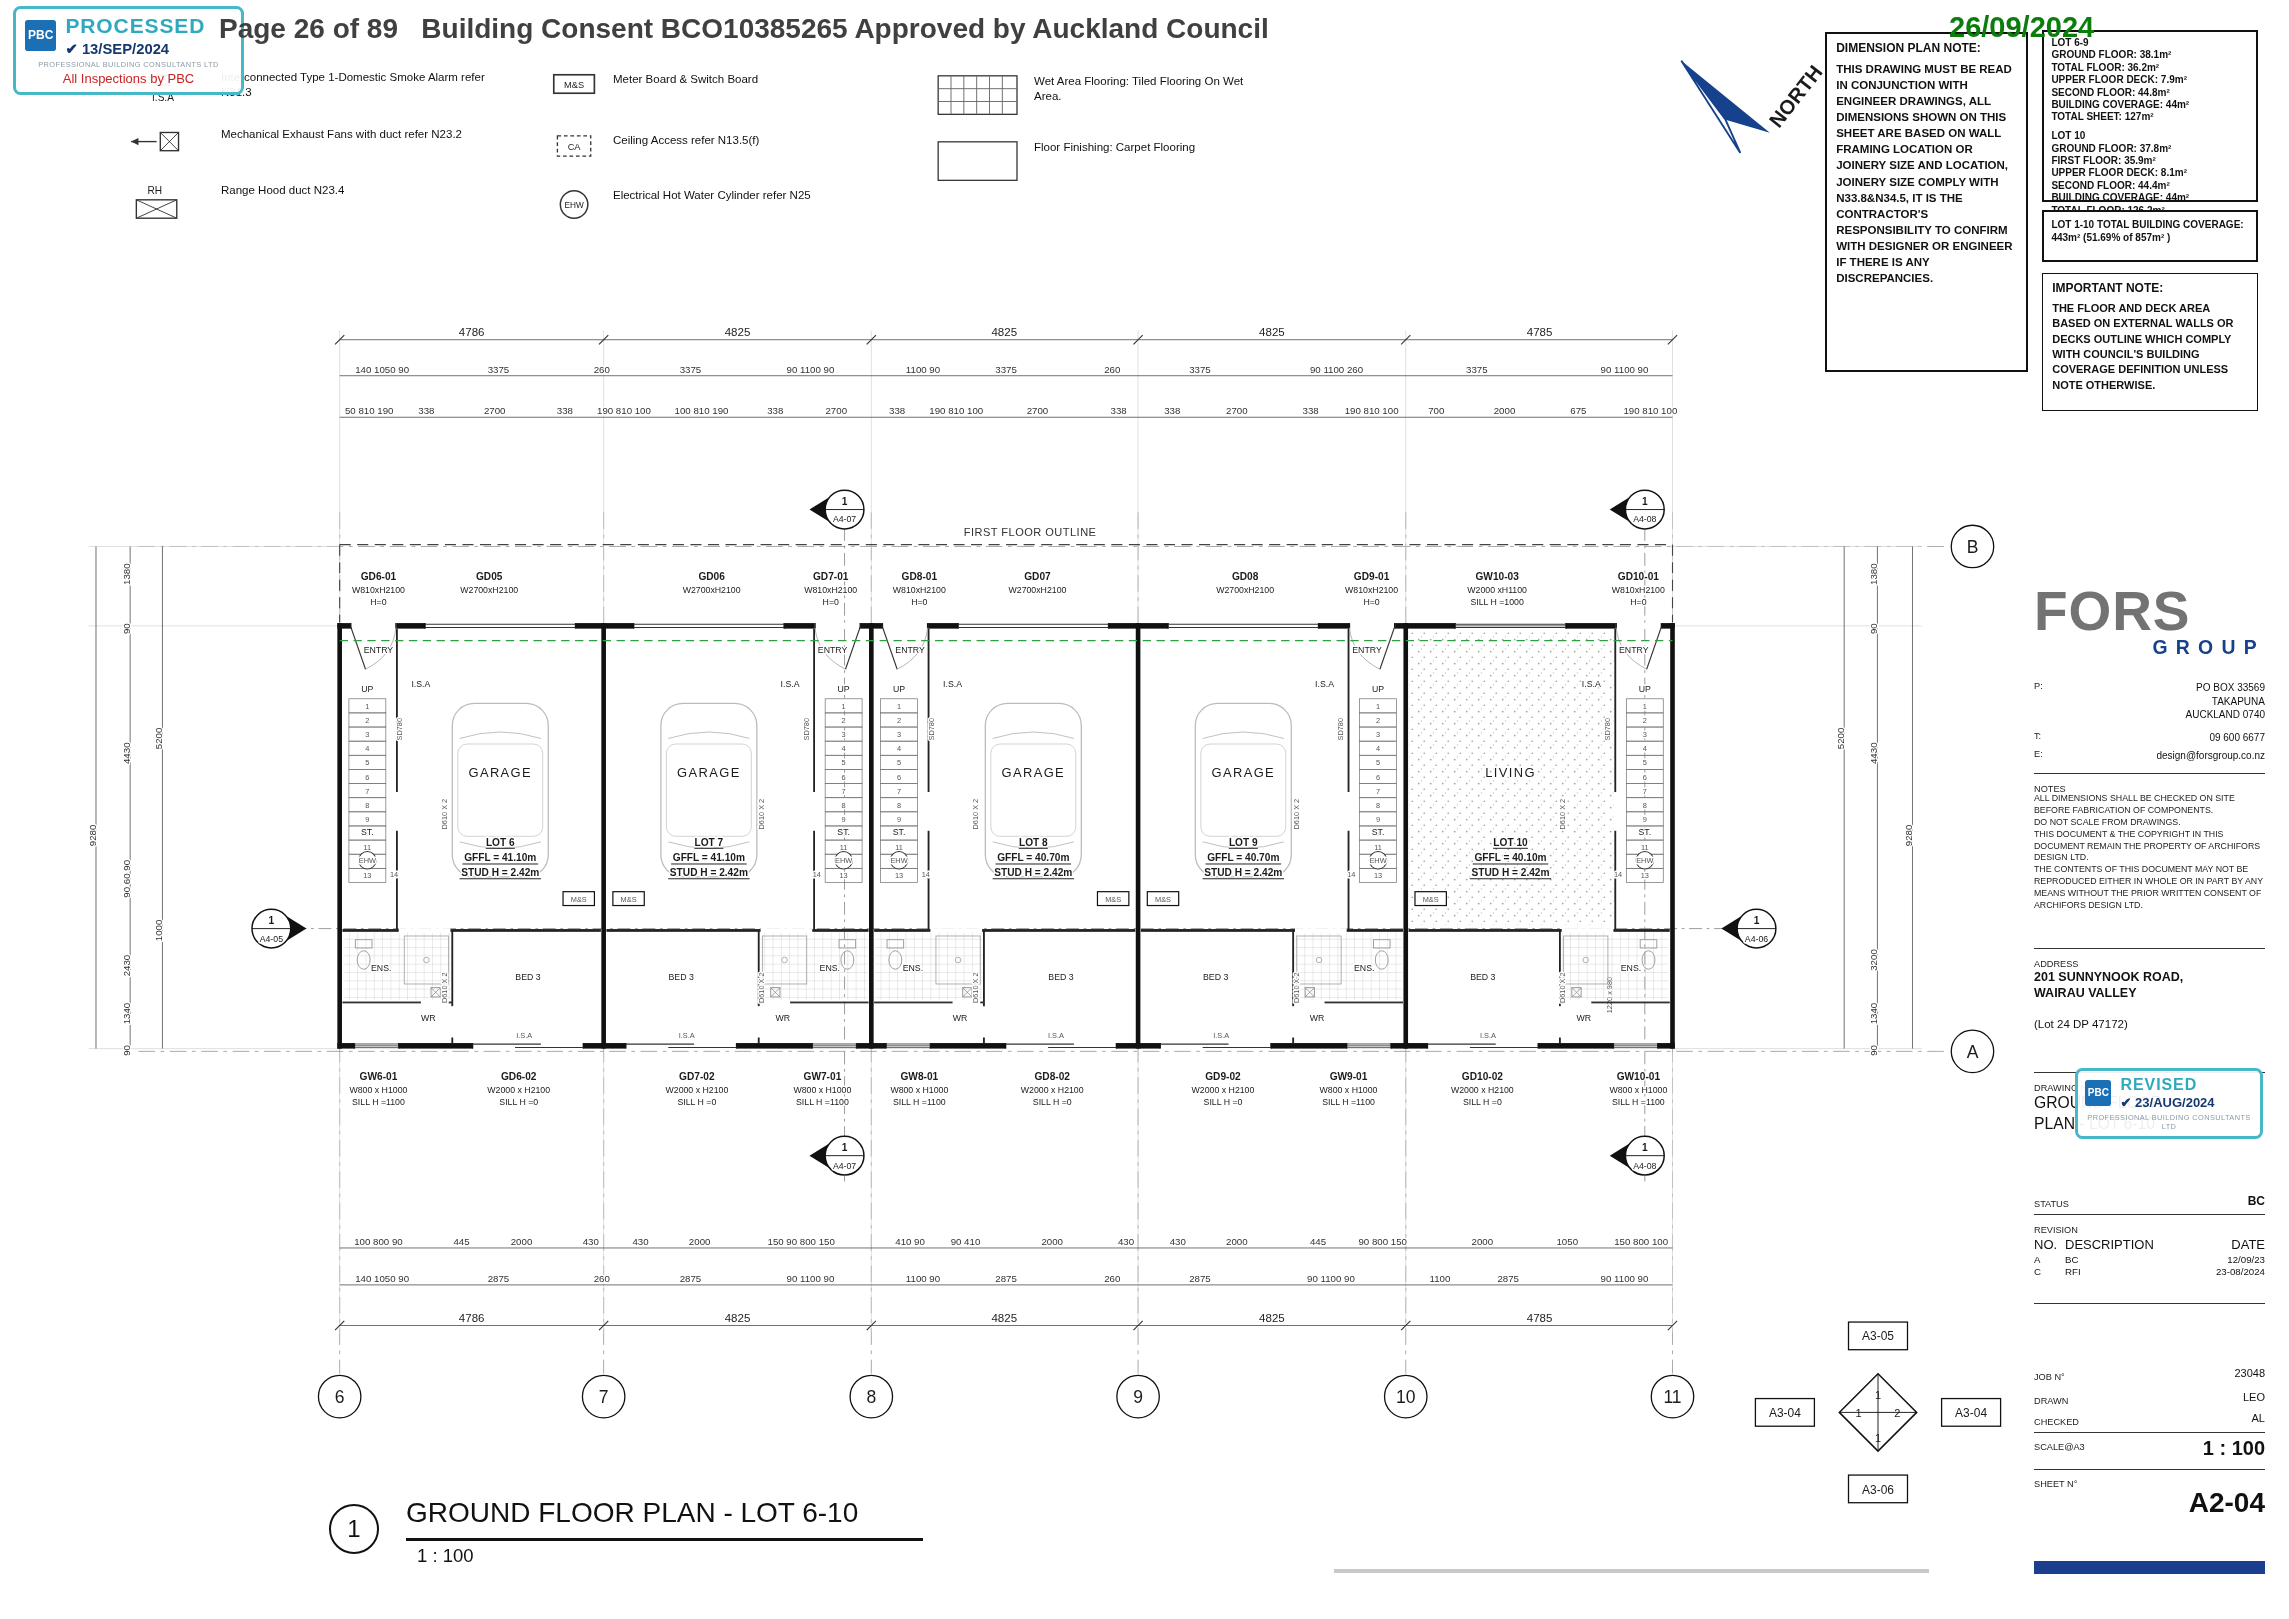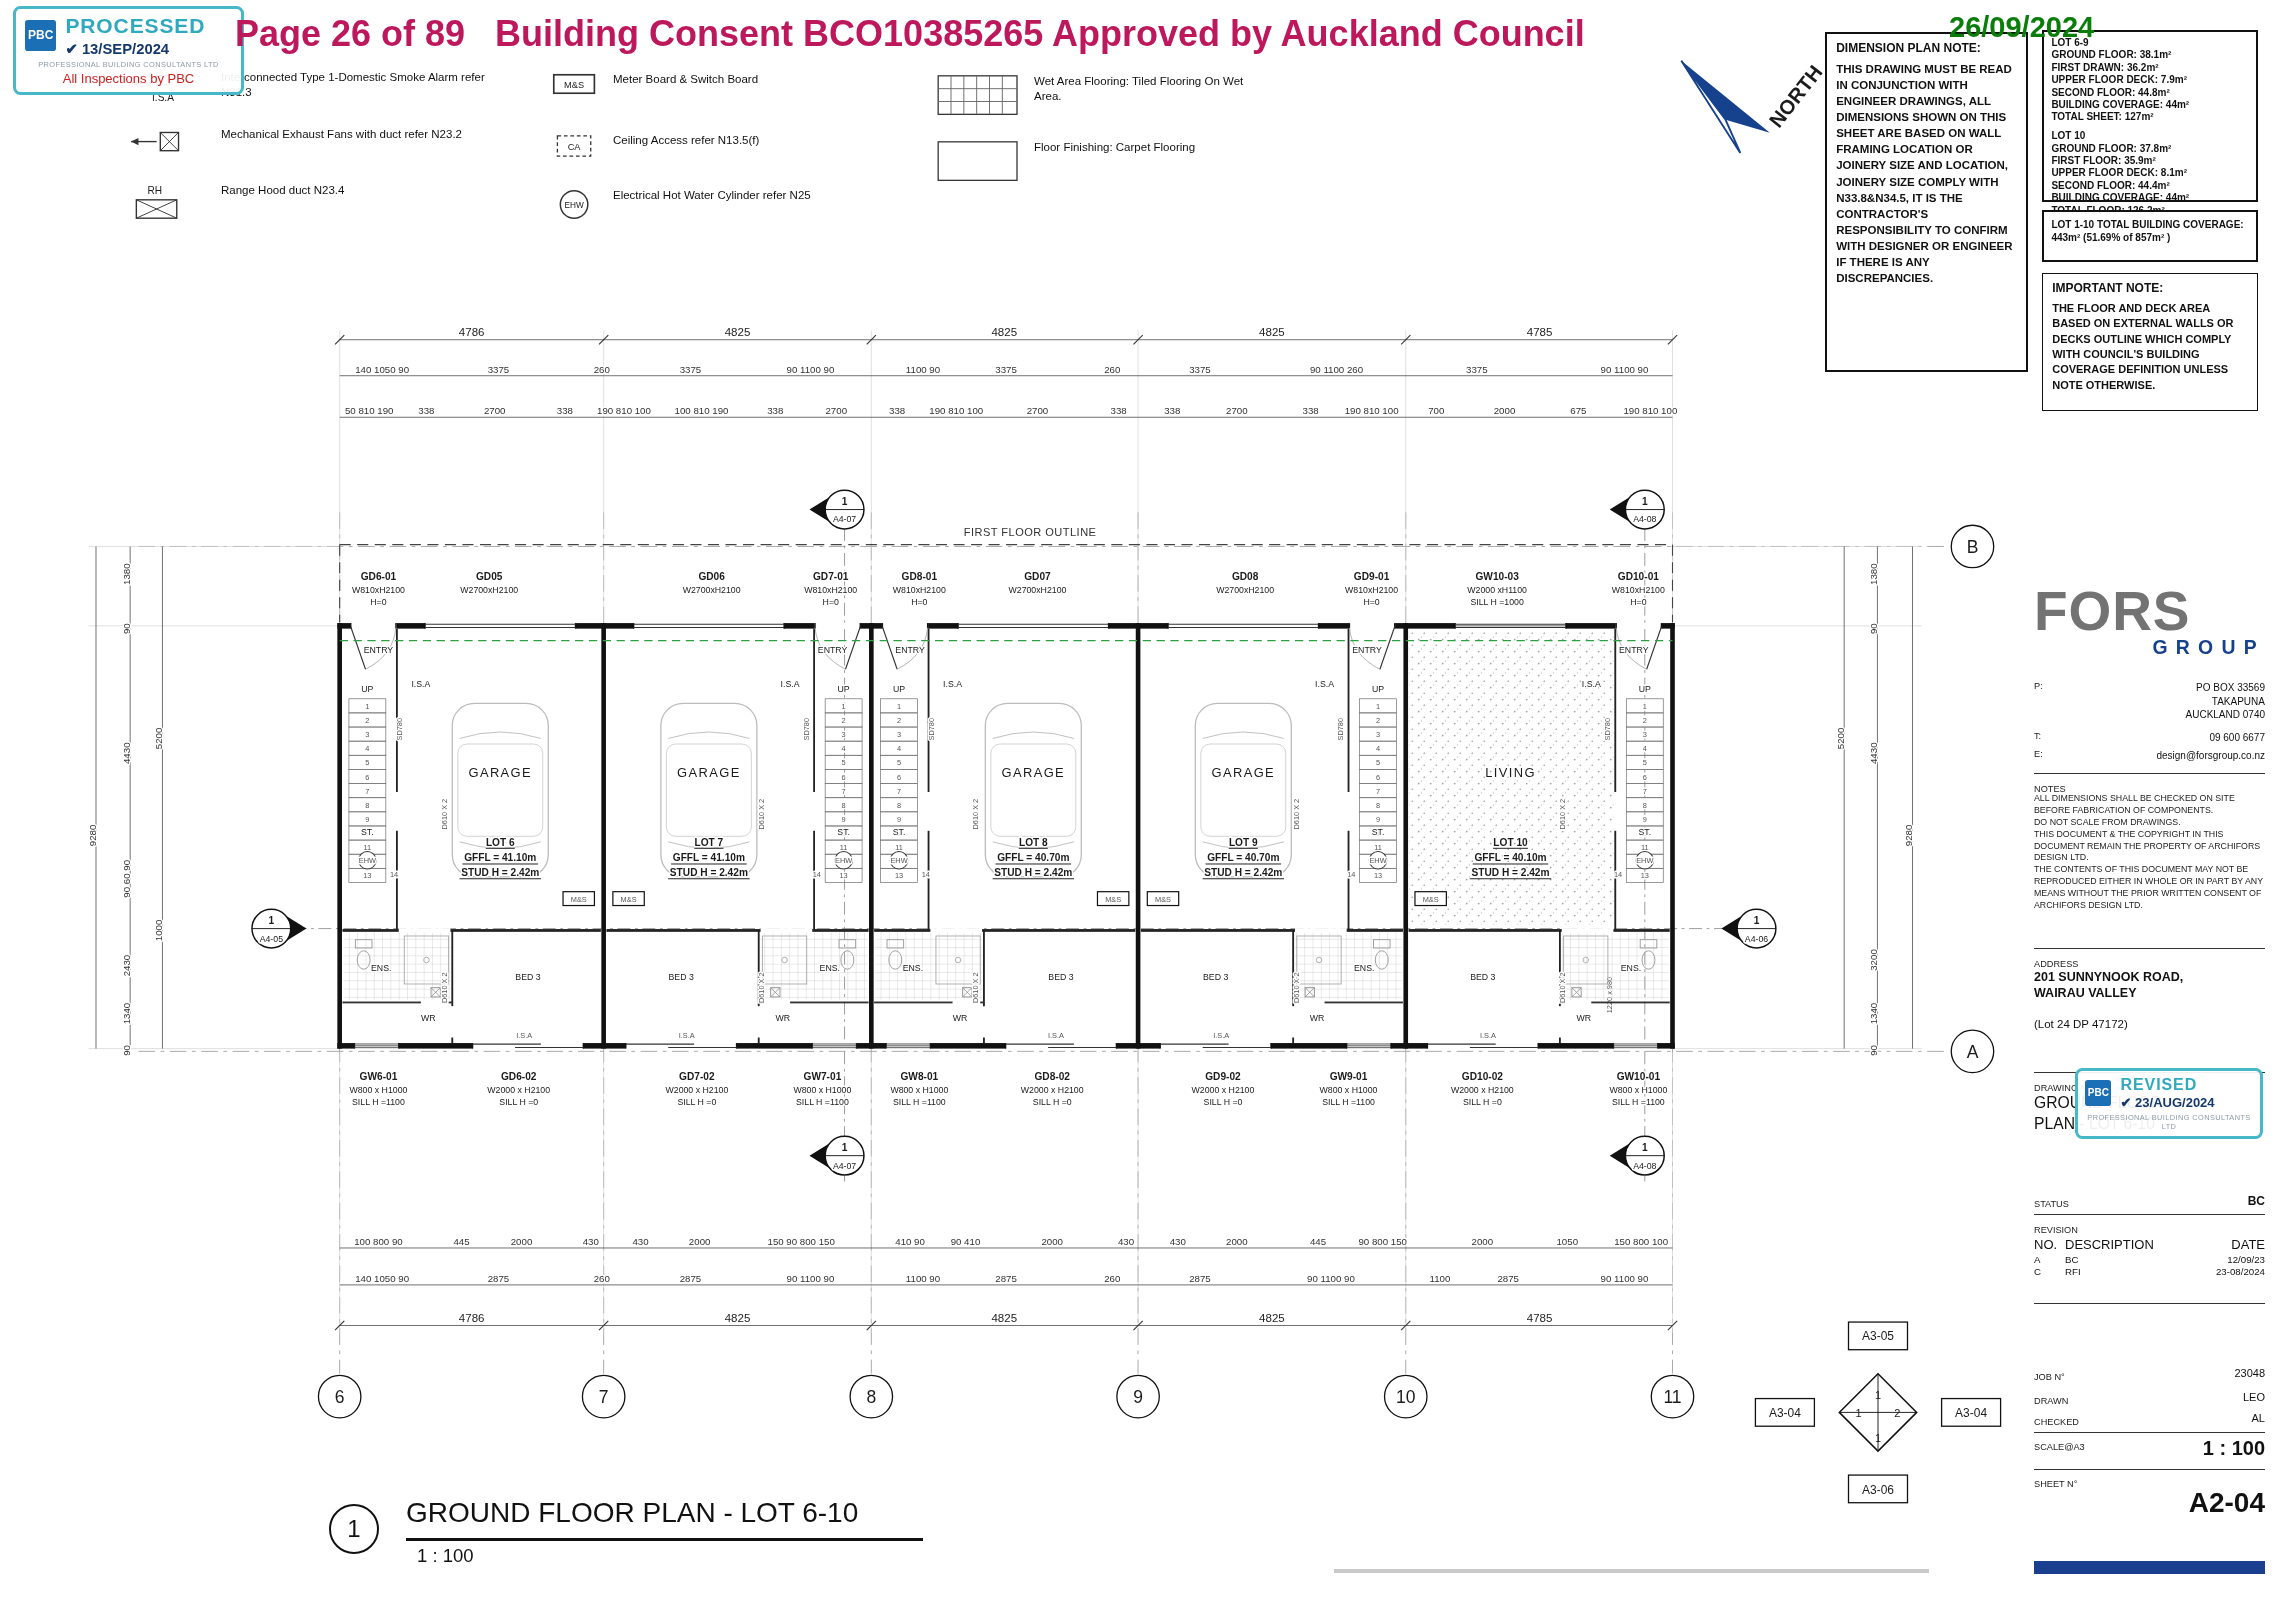--- a/index.html
+++ b/index.html
@@ -15,21 +15,21 @@
   .tagline{font-size:9.5px}
   .room{font-size:14px;letter-spacing:1.5px}
   .lotinfo{font-size:11px;font-weight:bold}
   .small{font-size:9.5px}
   .tiny{font-size:8px;fill:#555}
   .bub{font-size:19px}
   .mknum{font-size:11px;font-weight:bold}
   .mkref{font-size:9.5px}
   .ffo{font-size:12px;letter-spacing:.5px;fill:#333}
   
-  .hdr{left:235px;top:13px;font-size:36px;font-weight:bold;color:#be185d;white-space:pre;z-index:40}
+  .hdr{left:219px;top:13px;font-size:28px;font-weight:bold;color:#404040;white-space:pre;z-index:40}
   .hdr-date{left:1949px;top:11px;font-size:29px;font-weight:bold;color:#0b7d0b;z-index:40}
   
   .stamp{border:3.7px solid #46b8c8;border-radius:7.4px;background:rgba(255,255,255,.93);z-index:35;padding:5.5px 9.2px}
   .stamp .row{display:flex;align-items:center;gap:9.2px}
   .stamp .logo{width:31px;height:31px;background:#1b6fb5;color:#fff;font-size:12px;font-weight:bold;
                display:flex;align-items:center;justify-content:center;border-radius:2.8px}
   .stamp .big{color:#2fa9bd;font-weight:bold;font-size:21px;letter-spacing:0.9px}
   .stamp .date{color:#15396e;font-weight:bold;font-size:14.8px;margin-top:1.8px}
   .stamp .org{color:#8a9aa6;font-size:7.4px;text-align:center;margin-top:2.8px;letter-spacing:0.4px}
   .stamp .red{color:#cc2222;font-size:13px;text-align:center;margin-top:2.8px}
@@ -904,21 +904,21 @@
 
 <div class="box" style="left:1825px;top:32px;width:203px;height:340px">
   <div class="bt">DIMENSION PLAN NOTE:</div>
   <div class="bp">THIS DRAWING MUST BE READ IN CONJUNCTION WITH ENGINEER DRAWINGS, ALL DIMENSIONS SHOWN ON THIS SHEET ARE BASED ON WALL FRAMING LOCATION OR JOINERY SIZE AND LOCATION, JOINERY SIZE COMPLY WITH N33.8&amp;N34.5, IT IS THE CONTRACTOR'S RESPONSIBILITY TO CONFIRM WITH DESIGNER OR ENGINEER IF THERE IS ANY DISCREPANCIES.</div>
 </div>
 
 <div class="box" style="left:2042px;top:29.5px;width:216px;height:172px;padding:5.5px 7.4px">
   <div class="alist">
       <div>LOT 6-9</div>
       <div>GROUND FLOOR: 38.1m²</div>
-      <div>FIRST DRAWN: 36.2m²</div>
+      <div>TOTAL FLOOR: 36.2m²</div>
       <div>UPPER FLOOR DECK: 7.9m²</div>
       <div>SECOND FLOOR: 44.8m²</div>
       <div>BUILDING COVERAGE: 44m²</div>
       <div>TOTAL SHEET: 127m²</div>
     </div>
   <div class="alist" style="margin-top:6.5px">
       <div>LOT 10</div>
       <div>GROUND FLOOR: 37.8m²</div>
       <div>FIRST FLOOR: 35.9m²</div>
       <div>UPPER FLOOR DECK: 8.1m²</div>

